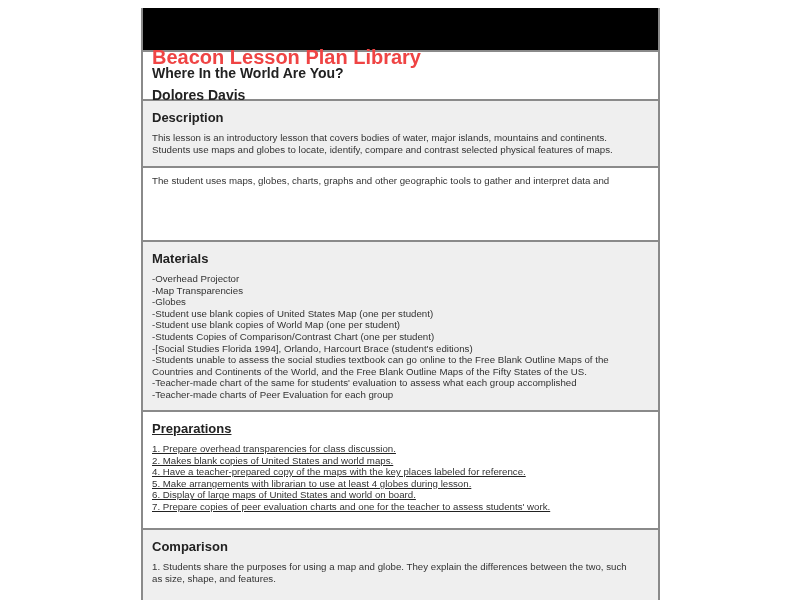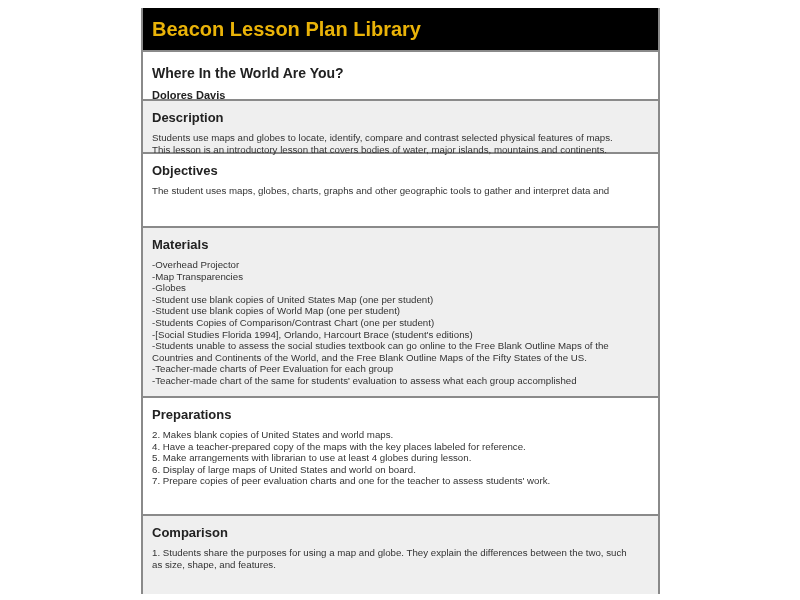--- a/index.html
+++ b/index.html
@@ -1,76 +1,76 @@
 <!DOCTYPE html>
 <html><head>
 <meta charset="utf-8">
 <style>
   html, body { margin:0; padding:0; background:#ffffff; }
   body { width:800px; height:600px; overflow:hidden; position:relative; font-family:"Liberation Sans", sans-serif; color:#222; }
   .page { position:absolute; left:141px; top:8px; width:519px; border-left:2px solid #8a8a8a; border-right:2px solid #8a8a8a; box-sizing:border-box; }
   .banner { background:#000; height:42px; box-sizing:border-box; padding:9px 0 0 9px; }
-  .banner-title { color:#eab308; font-weight:bold; font-size:20px; letter-spacing:0px; line-height:24px; }
+  .banner-title { color:#ef4444; font-weight:bold; font-size:20px; letter-spacing:0px; line-height:24px;margin-top:28px; }
   .section { border-top:2px solid #8a8a8a; box-sizing:border-box; padding:0 9px; }
   .section.white { background:#ffffff; }
   .section.gray { background:#efefef; }
   .lesson-title { font-weight:bold; font-size:14px; line-height:16px; padding-top:13px; margin:0; }
-  .author { font-weight:bold; font-size:11px; line-height:12px; margin-top:8px; }
+  .author { font-weight:bold; font-size:14px; line-height:12px; margin-top:8px; }
   .sec-heading { font-weight:bold; font-size:13px; line-height:15px; padding-top:9px; margin:0; }
   .sec-body { font-size:9.7px; line-height:11.6px; margin-top:7px; color:#333; }
   .sec-body div { white-space:nowrap; }
 </style>
 </head>
 <body>
 
 <div class="page">
   <div class="banner">
     <div class="banner-title">Beacon Lesson Plan Library</div>
   </div>
 
   <div class="section white" style="height:49px;">
     <h1 class="lesson-title">Where In the World Are You?</h1>
     <div class="author">Dolores Davis</div>
   </div>
 
-  <div class="section gray" style="height:53px;">
+  <div class="section gray" style="height:67px;">
     <h2 class="sec-heading">Description</h2>
     <div class="sec-body">
+      <div>This lesson is an introductory lesson that covers bodies of water, major islands, mountains and continents.</div>
       <div>Students use maps and globes to locate, identify, compare and contrast selected physical features of maps.</div>
-      <div>This lesson is an introductory lesson that covers bodies of water, major islands, mountains and continents.</div>
     </div>
   </div>
 
   <div class="section white" style="height:74px;">
-    <h2 class="sec-heading">Objectives</h2>
     <div class="sec-body">
       <div>The student uses maps, globes, charts, graphs and other geographic tools to gather and interpret data and</div>
     </div>
   </div>
 
   <div class="section gray" style="height:170px;">
     <h2 class="sec-heading">Materials</h2>
     <div class="sec-body">
       <div>-Overhead Projector</div>
       <div>-Map Transparencies</div>
       <div>-Globes</div>
       <div>-Student use blank copies of United States Map (one per student)</div>
       <div>-Student use blank copies of World Map (one per student)</div>
       <div>-Students Copies of Comparison/Contrast Chart (one per student)</div>
       <div>-[Social Studies Florida 1994], Orlando, Harcourt Brace (student's editions)</div>
       <div>-Students unable to assess the social studies textbook can go online to the Free Blank Outline Maps of the</div>
       <div>Countries and Continents of the World, and the Free Blank Outline Maps of the Fifty States of the US.</div>
+      <div>-Teacher-made chart of the same for students' evaluation to assess what each group accomplished</div>
       <div>-Teacher-made charts of Peer Evaluation for each group</div>
-      <div>-Teacher-made chart of the same for students' evaluation to assess what each group accomplished</div>
     </div>
   </div>
 
-  <div class="section white" style="height:118px;">
+  <div class="section white" style="height:118px;text-decoration:underline;">
     <h2 class="sec-heading">Preparations</h2>
     <div class="sec-body">
+      <div>1. Prepare overhead transparencies for class discussion.</div>
       <div>2. Makes blank copies of United States and world maps.</div>
       <div>4. Have a teacher-prepared copy of the maps with the key places labeled for reference.</div>
       <div>5. Make arrangements with librarian to use at least 4 globes during lesson.</div>
       <div>6. Display of large maps of United States and world on board.</div>
       <div>7. Prepare copies of peer evaluation charts and one for the teacher to assess students' work.</div>
     </div>
   </div>
 
   <div class="section gray" style="height:80px;">
     <h2 class="sec-heading">Comparison</h2>

